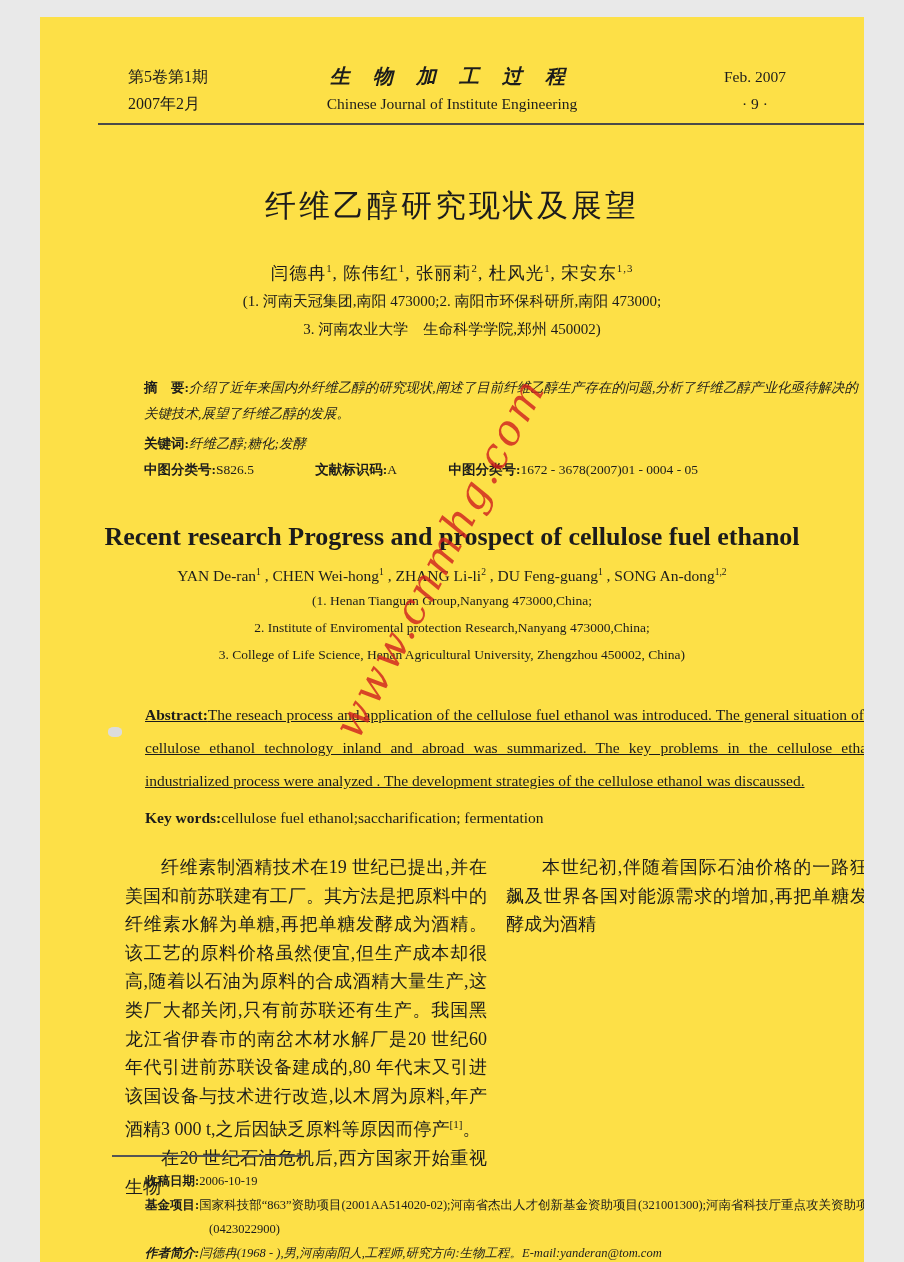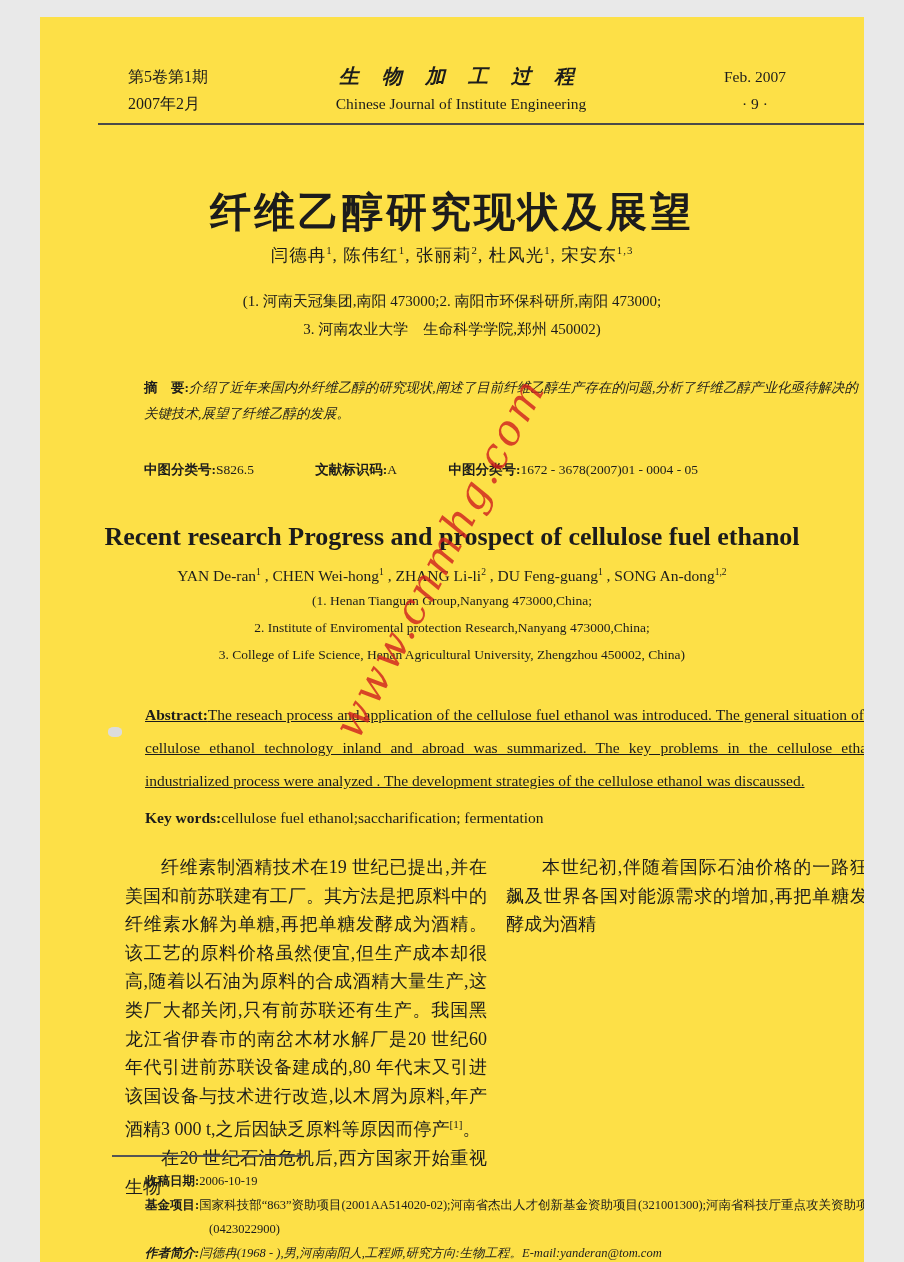--- a/index.html
+++ b/index.html
@@ -8,28 +8,28 @@
     width:824px;height:1262px;
     margin:17px auto;
     background:#fde047;
     color:#1c1c1c;
     font-family:"Liberation Serif","DejaVu Serif",serif;
     overflow:hidden;
   }
   .abs{position:absolute;}
   
   .hdr-left{top:46px;left:88px;font-size:16px;line-height:27px;}
-  .hdr-center{top:46px;left:0;width:100%;text-align:center;padding-left:9px;}
+  .hdr-center{top:46px;left:0;width:100%;text-align:center;}
   .journal-cn{font-size:20px;font-weight:bold;font-style:italic;letter-spacing:9px;}
   .journal-en{font-size:15.5px;margin-top:5px;}
   .hdr-right{top:46px;right:78px;text-align:center;font-size:15.5px;line-height:27px;}
   .hdr-rule{top:106px;left:58px;width:800px;border-top:2px solid #4a4a4a;height:0;}
   
-  .title-cn{top:168px;left:0;width:100%;text-align:center;font-size:41px;font-weight:bold;letter-spacing:3px;}
-  .authors-cn{top:226px;left:0;width:100%;text-align:center;font-size:17.5px;letter-spacing:1px;}
+  .title-cn{top:168px;left:0;width:100%;text-align:center;font-size:31px;font-weight:normal;letter-spacing:3px;}
+  .authors-cn{top:244px;left:0;width:100%;text-align:center;font-size:17.5px;letter-spacing:1px;}
   .affil-cn{top:270px;left:0;width:100%;text-align:center;font-size:15px;line-height:28px;}
   sup{font-size:62%;}
   
   .abstract-cn{top:358px;left:104px;width:714px;font-size:13.5px;line-height:26px;text-align:justify;}
   .kaiti{font-style:italic;}
   .blk-label{font-weight:bold;font-style:normal;}
   .keywords-cn{top:418px;left:104px;width:714px;font-size:13.5px;}
   .classification{top:444px;left:104px;width:740px;font-size:13.5px;}
   .classification .seg1{margin-right:58px;}
   .classification .seg2{margin-right:48px;}
@@ -91,20 +91,23 @@
 
   <div class="abs affil-cn">
     <div>(1. 河南天冠集团,南阳 473000;2. 南阳市环保科研所,南阳 473000;</div>
     <div>3. 河南农业大学　生命科学学院,郑州 450002)</div>
   </div>
 
   <div class="abs abstract-cn kaiti">
     <span class="blk-label">摘　要:</span><span>介绍了近年来国内外纤维乙醇的研究现状,阐述了目前纤维乙醇生产存在的问题,分析了纤维乙醇产业化亟待解决的关键技术,展望了纤维乙醇的发展。</span>
   </div>
 
+  <div class="abs keywords-cn kaiti">
+    <span class="blk-label">关键词:</span><span>纤维乙醇;糖化;发酵</span>
+  </div>
 
   <div class="abs classification">
     <span class="seg1"><span class="blk-label">中图分类号:</span><span>S826.5</span></span>
     <span class="seg2"><span class="blk-label">文献标识码:</span><span>A</span></span>
     <span><span class="blk-label">中图分类号:</span><span>1672 - 3678(2007)01 - 0004 - 05</span></span>
   </div>
 
   <div class="abs title-en">Recent research Progress and prospect of cellulose fuel ethanol</div>
 
   <div class="abs authors-en">

